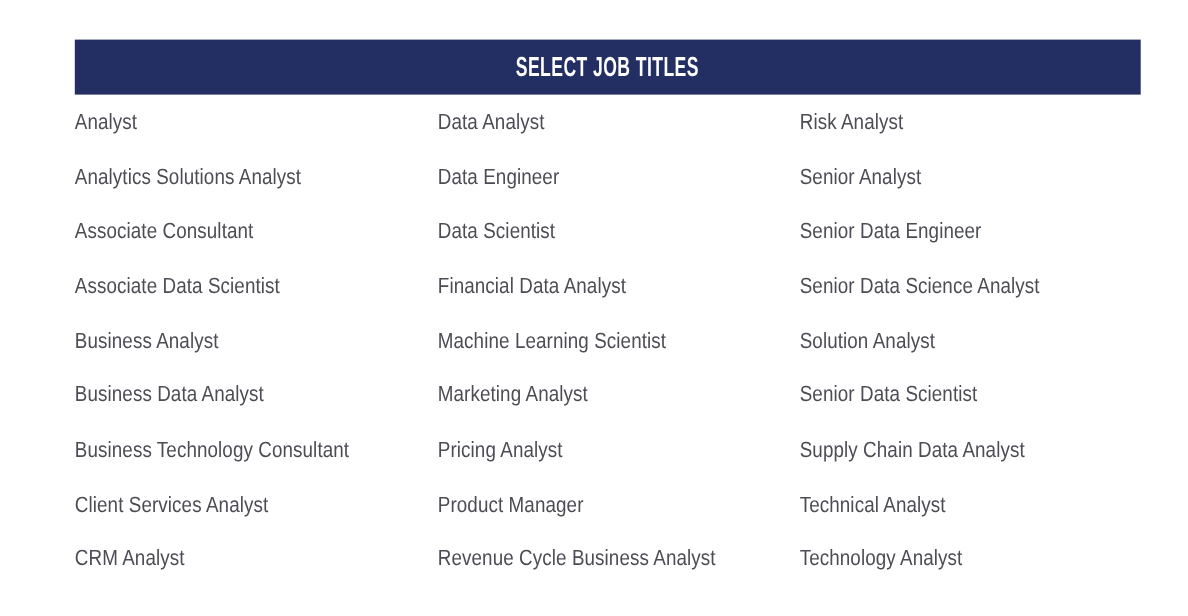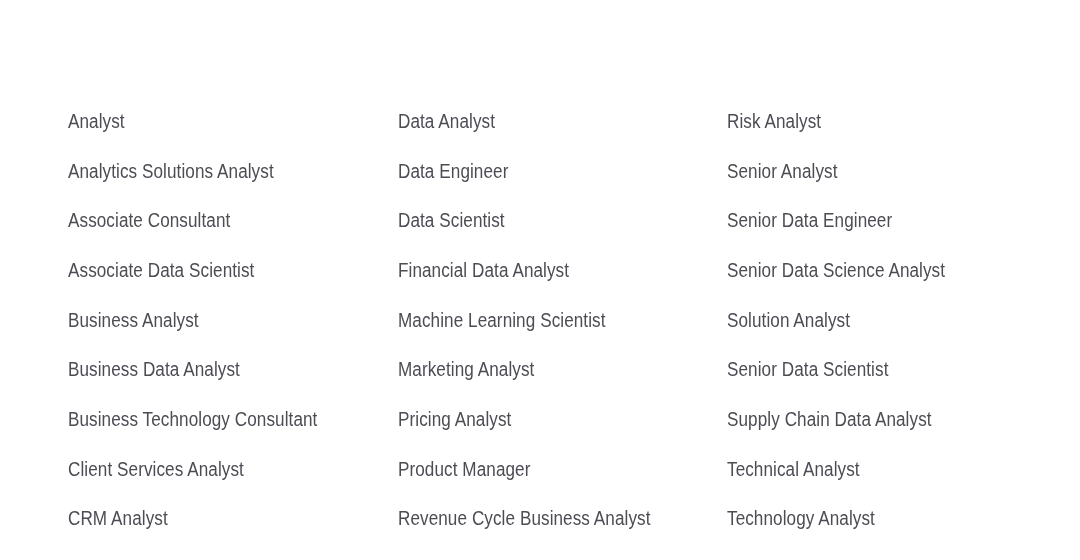--- a/index.html
+++ b/index.html
@@ -44,21 +44,21 @@
     text-transform: uppercase;
     transform: scaleX(0.64);
     transform-origin: center center;
     white-space: nowrap;
     text-align: center;
   }
 
   #titles-grid {
     position: absolute;
     left: 0px;
-    top: 60px;
+    top: 50px;
     width: 969px;
     display: grid;
     grid-template-columns: 330px 329px 310px;
     grid-auto-rows: 49.7px;
     align-items: center;
   }
 
   .title-cell {
     font-family: "Liberation Sans Narrow", "Liberation Sans", "DejaVu Sans Condensed", sans-serif;
     font-size: 20px;
@@ -69,20 +69,23 @@
     transform: scaleX(0.855);
     transform-origin: left center;
     letter-spacing: 0.1px;
   }
 </style>
 </head>
 <body>
 
 <div id="panel">
 
+  <div id="header-bar">
+    <div id="header-title">SELECT JOB TITLES</div>
+  </div>
 
   <div id="titles-grid">
 
     <div class="title-cell">Analyst</div>
     <div class="title-cell">Data Analyst</div>
     <div class="title-cell">Risk Analyst</div>
 
     <div class="title-cell">Analytics Solutions Analyst</div>
     <div class="title-cell">Data Engineer</div>
     <div class="title-cell">Senior Analyst</div>

